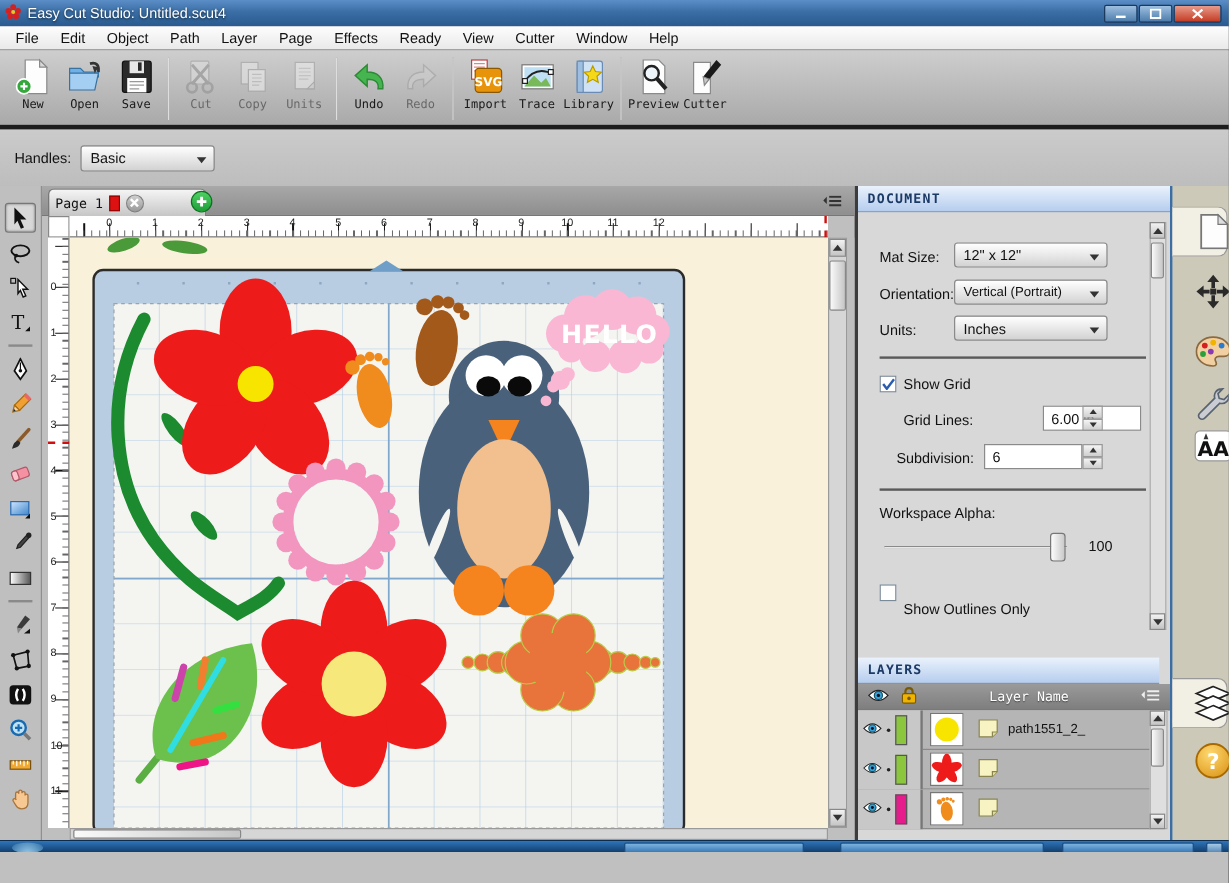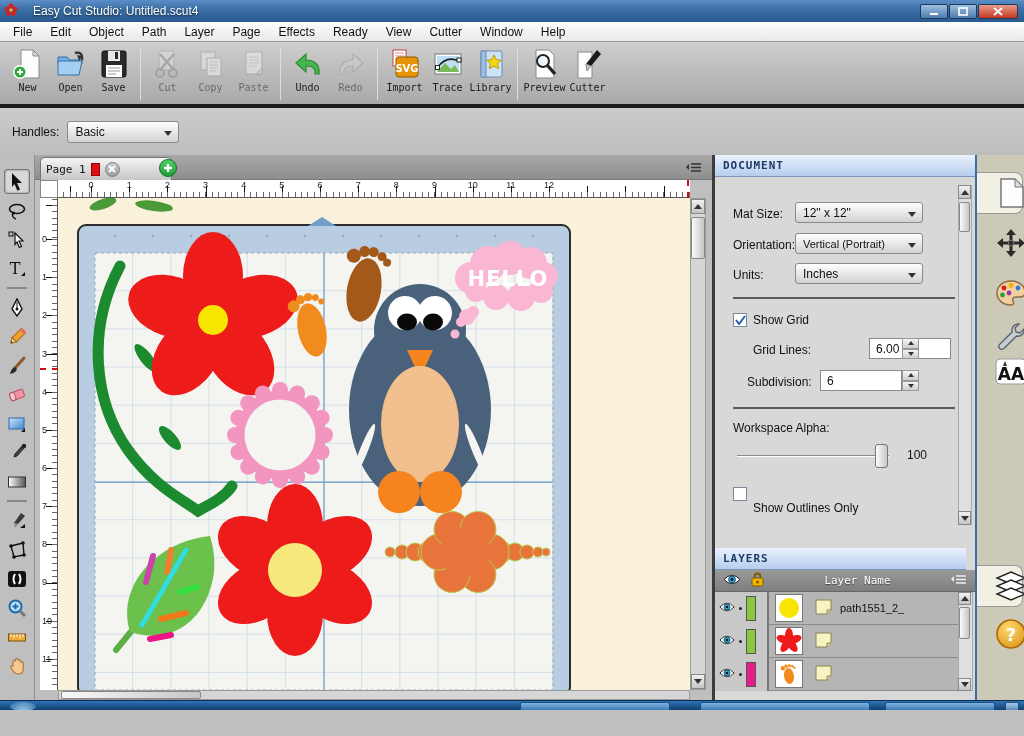--- a/index.html
+++ b/index.html
@@ -3,21 +3,21 @@
 <meta charset="utf-8">
 <style>
   * { margin:0; padding:0; box-sizing:border-box; }
   html,body { width:1024px; height:736px; overflow:hidden; }
   body { font-family:"Liberation Sans", sans-serif; font-size:12px; background:#000; }
   #app { position:relative; width:1024px; height:736px; background:#c0c0c0; }
 
   
   #titlebar { height:22px; background:linear-gradient(#5b8ec6 0%, #3a6ea5 45%, #2a5a8f 100%);
     display:flex; align-items:center; padding:0 4px; color:#fff; }
-  #titlebar .ttl { font-size:12px; text-shadow:0 1px 2px #123; margin-left:15px; }
+  #titlebar .ttl { font-size:12px; text-shadow:0 1px 2px #123; margin-left:5px; }
   .winbtns { margin-left:auto; display:flex; gap:1px; padding-right:2px; }
   .winbtn { width:28px; height:15px; border:1px solid #1c3a5c; border-radius:2px;
     background:linear-gradient(#9dbfe0,#4d7cab); display:flex; align-items:center; justify-content:center; }
   .winbtn.close { width:40px; background:linear-gradient(#e89a8a,#c33b23); }
 
   
   #menubar { height:20px; background:linear-gradient(#fdfdfd,#e9e9e9); border-bottom:1px solid #9a9a9a;
     display:flex; align-items:center; padding-left:4px; }
   .menu-item { padding:2px 9px; color:#111; cursor:default; }
 
@@ -267,21 +267,21 @@
       <span class="tlabel">Copy</span>
     </div>
     <div class="tbtn" data-enabled="false">
       <span class="ticon">
           <svg width="32" height="32" viewBox="0 0 32 32">
             <rect x="8" y="4" width="16" height="22" fill="#f2f2f2" stroke="#9a9a9a"></rect>
             <path d="M24 20v6h-6z" fill="#dcdcdc" stroke="#9a9a9a"></path>
             <path d="M11 9h10M11 12h10M11 15h10M11 18h8" stroke="#c4c4c4"></path>
           </svg>
         </span>
-      <span class="tlabel">Paste</span>
+      <span class="tlabel">Units</span>
     </div>
     <div class="tsep"></div>
     <div class="tbtn" data-enabled="true">
       <span class="ticon">
           <svg width="32" height="32" viewBox="0 0 32 32">
             <path d="M27 26c1-10-5-14-13-14V6L4 15l10 9v-6c7 0 10 3 9 8z" fill="#46b44f" stroke="#2d8a36" stroke-width="1.2"></path>
           </svg>
         </span>
       <span class="tlabel">Undo</span>
     </div>

